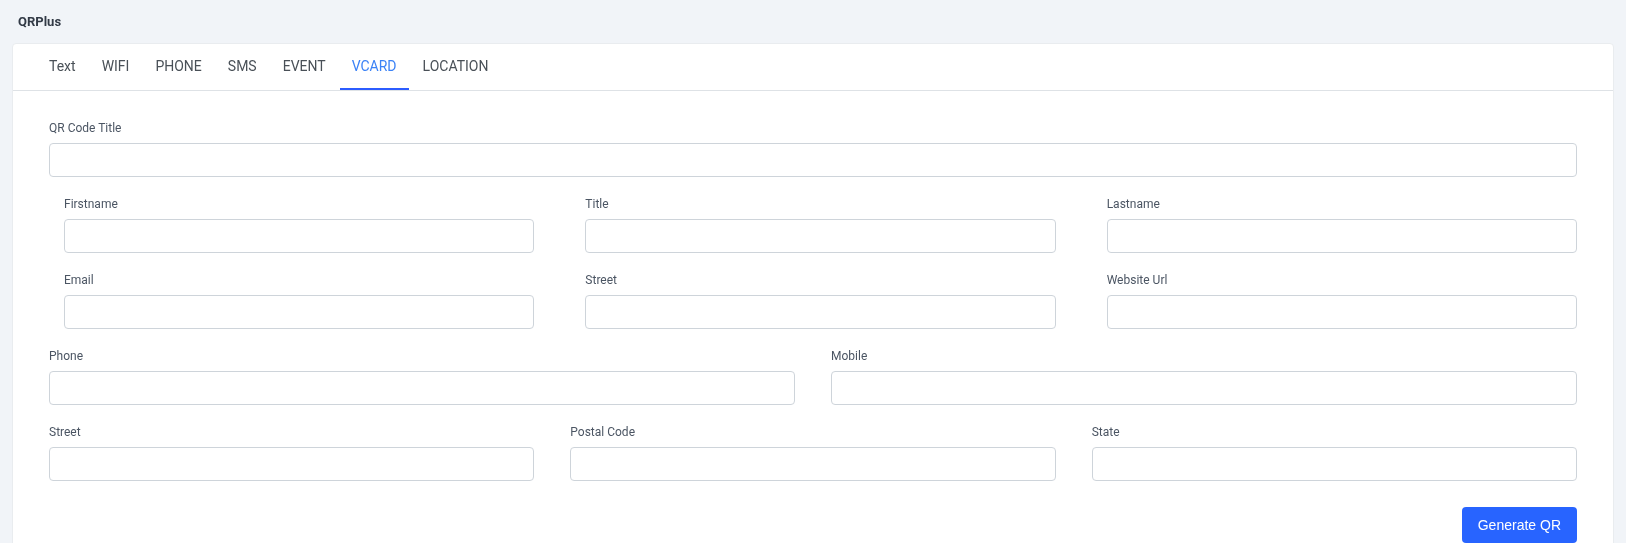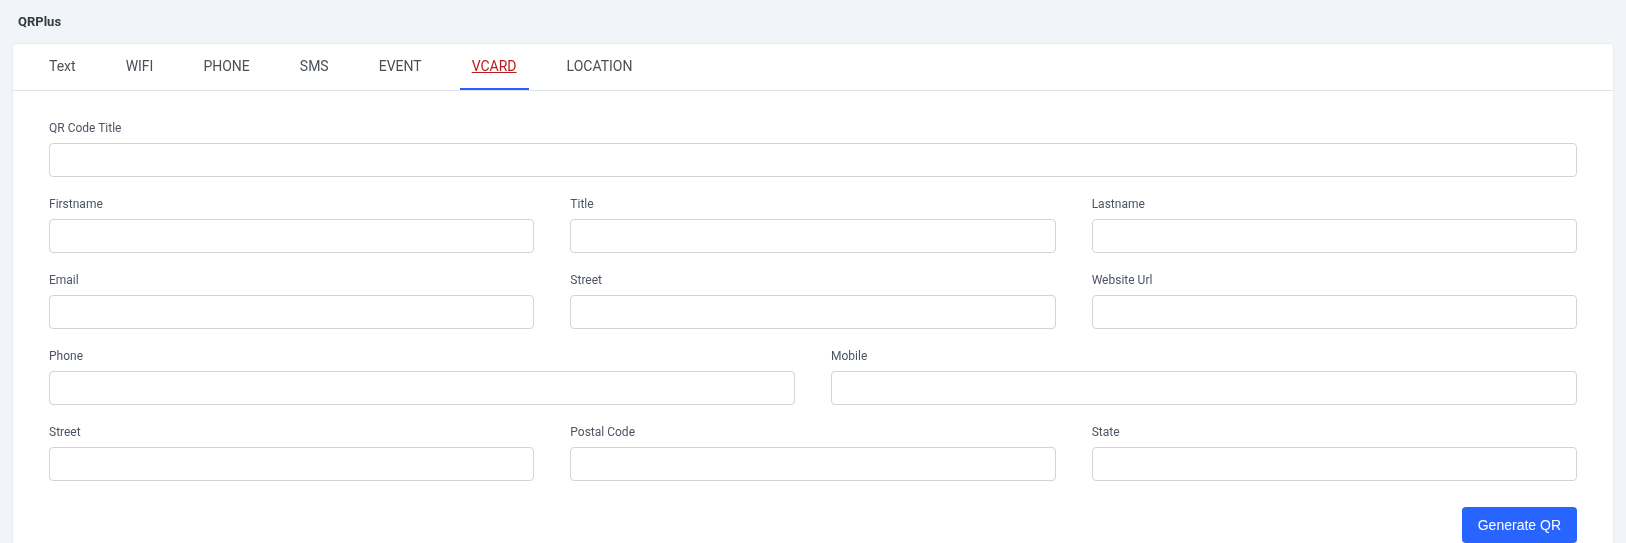--- a/index.html
+++ b/index.html
@@ -22,52 +22,50 @@
     .card {
       background: #fff;
       border: 1px solid #e9ecef;
       border-radius: 4px;
       overflow: hidden;
     }
     .tabs {
       display: flex;
       border-bottom: 1px solid #dee2e6;
       padding: 0 24px;
-      gap: 24px;
     }
     .tab {
       padding: 14px 12px;
       font-size: 14px;
       color: #495057;
       cursor: pointer;
       border-bottom: 2px solid transparent;
       margin-right: 2px;
       user-select: none;
       white-space: nowrap;
     }
     .tab.active {
-      color: #b91c1c;
+      color: #3b82f6;
       border-bottom-color: #2c5cff;
-      text-decoration: underline;
     }
     .content {
       padding: 30px 36px 24px 36px;
     }
     .row {
       display: flex;
       gap: 36px;
       margin-bottom: 20px;
     }
     .col {
       flex: 1;
       min-width: 0;
     }
     .col-12 { flex: 0 0 100%; }
     .col-6  { flex: 0 0 calc(50% - 18px); }
-    .col-4  { flex: 1; }
+    .col-4  { flex: 1; margin-left: 15px; }
     .col-3  { flex: 1; }
     .label {
       display: block;
       font-size: 12px;
       color: #4b5563;
       margin-bottom: 8px;
       font-weight: 400;
     }
     .input {
       width: 100%;

